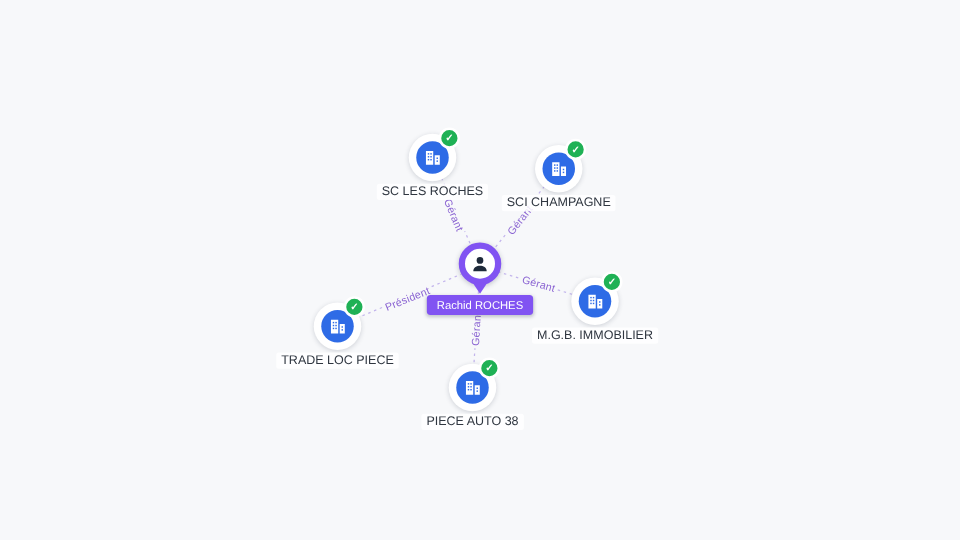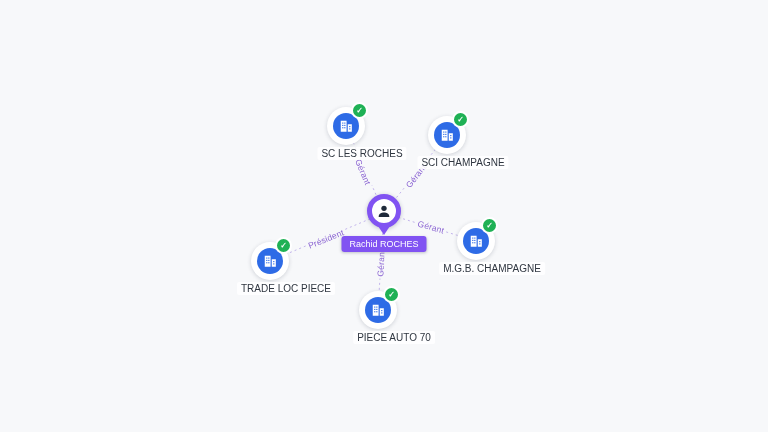--- a/index.html
+++ b/index.html
@@ -59,21 +59,21 @@
     background:#1fb155;
     border:2px solid #ffffff;
     color:#fff;
     font-size:8px;
     line-height:13px;
     text-align:center;
     font-weight:bold;
   }
   .company .clabel{
     position:absolute;
-    top:21px;left:16px;
+    top:21px;left:0;
     transform:translateX(-50%);
     white-space:nowrap;
     font-size:10px;
     color:#2f3640;
     background:rgba(255,255,255,.85);
     padding:1px 4px;
     border-radius:2px;
   }
   
   .center-node{
@@ -204,21 +204,21 @@
               <rect x="9" y="10" width="2" height="2"></rect>
             <rect x="5.5" y="14" width="2" height="2"></rect>
               <rect x="9" y="14" width="2" height="2"></rect>
             <rect x="17.5" y="12" width="2" height="2"></rect>
               <rect x="17.5" y="16" width="2" height="2"></rect>
           </g>
         </svg>
       </div>
     </div>
     <div class="badge">✓</div>
-    <div class="clabel">M.G.B. CHAMPAGNE</div>
+    <div class="clabel">M.G.B. IMMOBILIER</div>
   </div>
 
   <div class="company n-trade">
     <div class="bubble">
       <div class="inner">
         <svg width="14" height="14" viewBox="0 0 24 24">
           <path fill="#ffffff" d="M3 22V3h10v19H3zm12 0V9h7v13h-7z"></path>
           <g fill="#2e6be6">
             <rect x="5.5" y="6" width="2" height="2"></rect>
               <rect x="9" y="6" width="2" height="2"></rect>
@@ -248,21 +248,21 @@
               <rect x="9" y="10" width="2" height="2"></rect>
             <rect x="5.5" y="14" width="2" height="2"></rect>
               <rect x="9" y="14" width="2" height="2"></rect>
             <rect x="17.5" y="12" width="2" height="2"></rect>
               <rect x="17.5" y="16" width="2" height="2"></rect>
           </g>
         </svg>
       </div>
     </div>
     <div class="badge">✓</div>
-    <div class="clabel">PIECE AUTO 70</div>
+    <div class="clabel">PIECE AUTO 38</div>
   </div>
 
   <div class="center-node n-center">
     <div class="pin">
       <div class="pin-circle">
         <svg width="16" height="16" viewBox="0 0 24 24" fill="#1e2a3a">
           <circle cx="12" cy="8" r="4"></circle>
           <path d="M4 20.5c0-4.2 4-6.2 8-6.2s8 2 8 6.2V21H4v-.5z"></path>
         </svg>
       </div>

